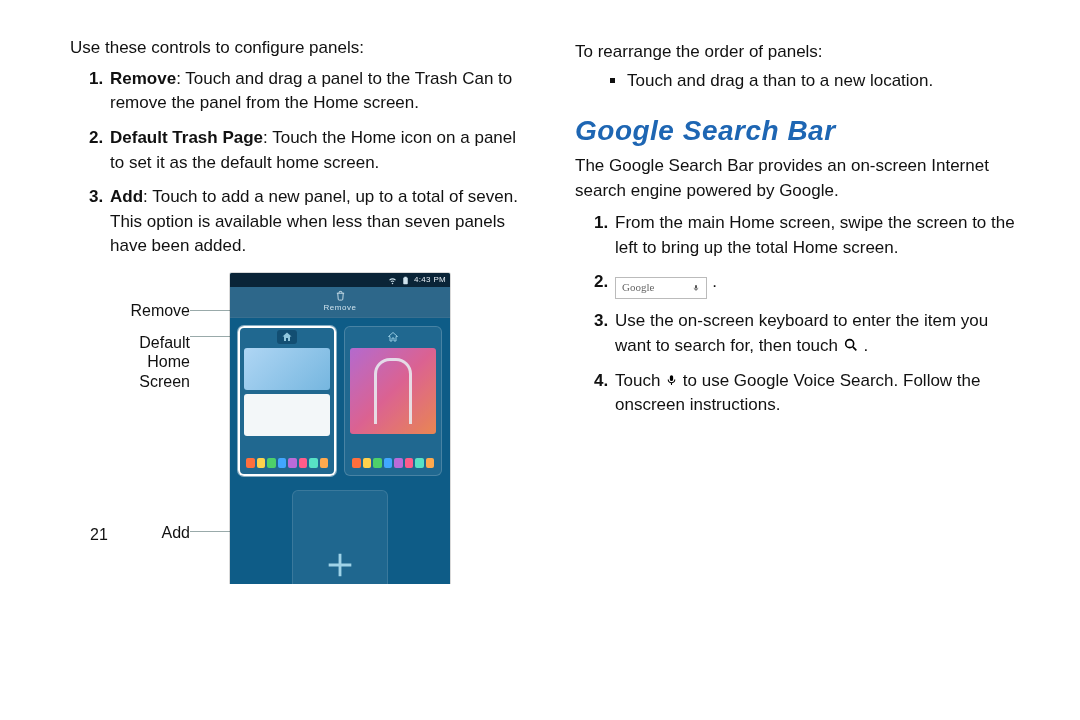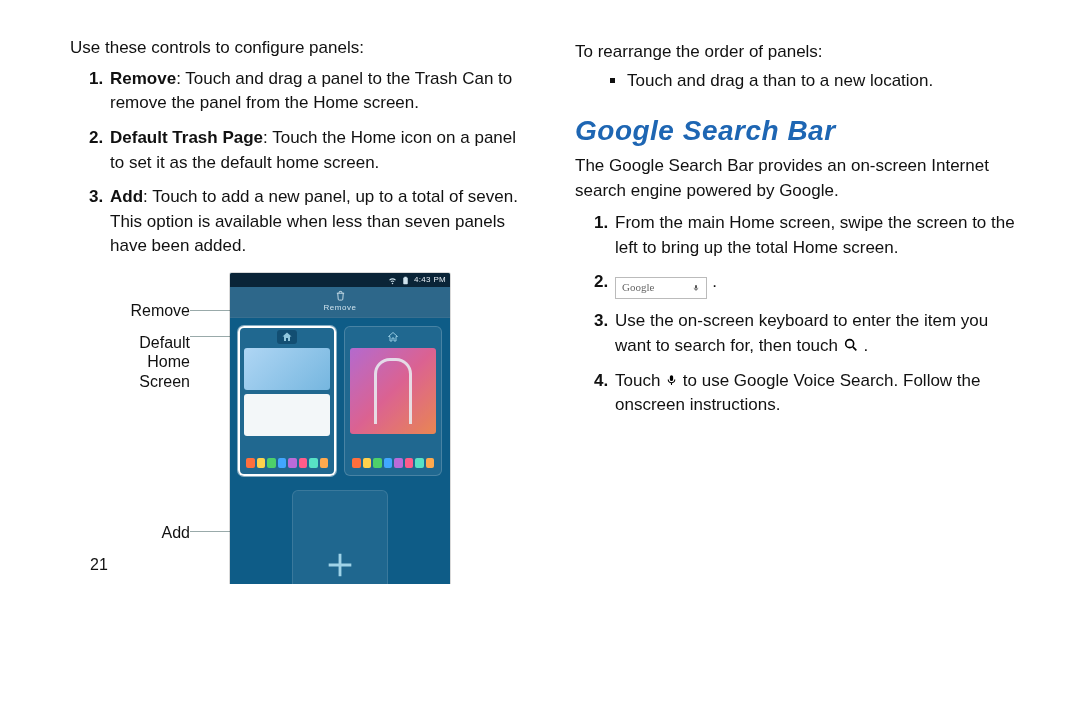--- a/index.html
+++ b/index.html
@@ -93,21 +93,21 @@
   .panel .dock i{flex:1;height:10px;border-radius:2px;}
   .d1{background:#ff6f3d;} .d2{background:#ffd24d;} .d3{background:#4dd06a;}
   .d4{background:#41a7ff;} .d5{background:#bb6bd9;} .d6{background:#ff5c8a;}
   .d7{background:#57e2c5;} .d8{background:#ffa94d;}
 
   .addzone{margin:14px auto 0 auto;width:96px;height:150px;border-radius:6px;
     background:rgba(255,255,255,.07);display:flex;align-items:center;
     justify-content:center;box-shadow:inset 0 0 0 1px rgba(255,255,255,.12);}
   .addzone svg{width:34px;height:34px;stroke:#9fd3e8;}
 
-  .pagenum{position:absolute;left:90px;bottom:8px;font-size:16px;}
+  .pagenum{position:absolute;left:90px;bottom:38px;font-size:16px;}
 </style>
 </head>
 <body>
 
 <div class="page">
   <div class="cols">
 
     <div class="col">
       <div class="intro">Use these controls to configure panels:</div>
       <ol class="steps">

